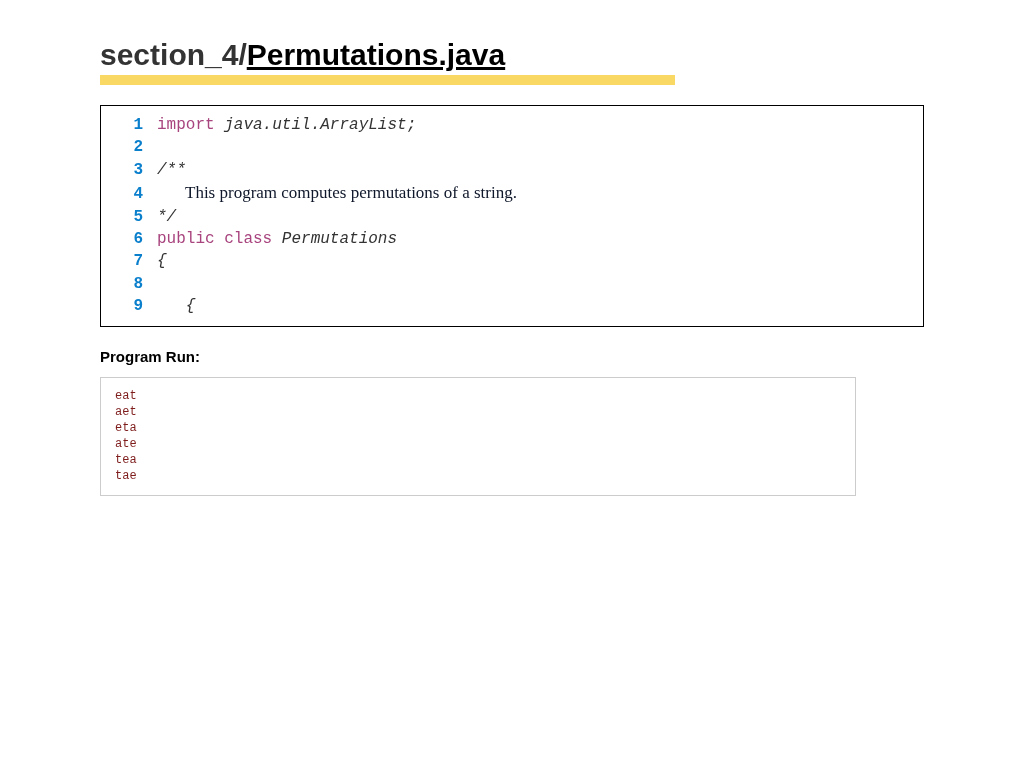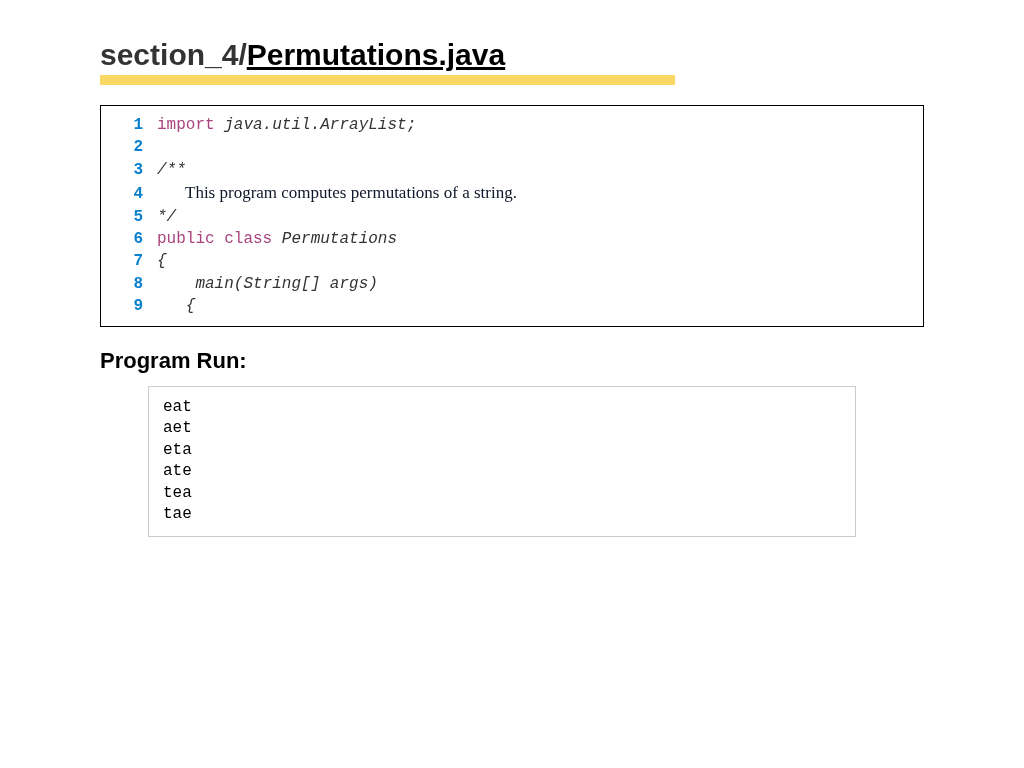--- a/index.html
+++ b/index.html
@@ -57,34 +57,33 @@
     .kw-public { color: #a8447e; }
     .code-text { color: #333; font-style: italic; }
     .comment-desc {
       color: #0f172a;
       font-family: Georgia, "Times New Roman", serif;
       font-size: 17px;
       padding-left: 28px;
     }
     .program-run-label {
       font-family: Verdana, Geneva, sans-serif;
-      font-size: 22px;
+      font-size: 15px;
       font-weight: bold;
       color: #000;
       margin-top: 21px;
       margin-bottom: 12px;
     }
     .output-box {
       border: 1px solid #ccc;
       padding: 10px 14px;
       font-family: "Courier New", Courier, monospace;
-      font-size: 16px;
+      font-size: 12px;
       line-height: 1.35;
-      color: #000000;
-      margin-left: 48px;
+      color: #7f1d1d;
       margin-right: 68px;
     }
     .output-line {
       white-space: pre;
     }
   </style>
 </head>
 <body>
 
 <div class="title-wrap">
@@ -95,21 +94,21 @@
 </div>
 
 <div class="code-box" id="code-box">
     <div class="code-line"><span class="line-num">1</span><span class="kw-import">import</span><span class="code-text"> java.util.ArrayList;</span></div>
     <div class="code-line"><span class="line-num">2</span></div>
     <div class="code-line"><span class="line-num">3</span><span class="code-text">/**</span></div>
     <div class="code-line"><span class="line-num">4</span><span class="comment-desc">This program computes permutations of a string.</span></div>
     <div class="code-line"><span class="line-num">5</span><span class="code-text">*/</span></div>
     <div class="code-line"><span class="line-num">6</span><span class="kw-public">public class</span><span class="code-text"> Permutations</span></div>
     <div class="code-line"><span class="line-num">7</span><span class="code-text">{</span></div>
-    <div class="code-line"><span class="line-num">8</span><span class="code-text">   </span><span class="code-text"> main(String[] args)</span></div>
+    <div class="code-line"><span class="line-num">8</span><span class="code-text">   </span></div>
     <div class="code-line"><span class="line-num">9</span><span class="code-text">   {</span></div>
   </div>
 
 <div class="program-run-label">Program Run:</div>
 
 <div class="output-box" id="output-box">
     <div class="output-line">eat</div>
     <div class="output-line">aet</div>
     <div class="output-line">eta</div>
     <div class="output-line">ate</div>

